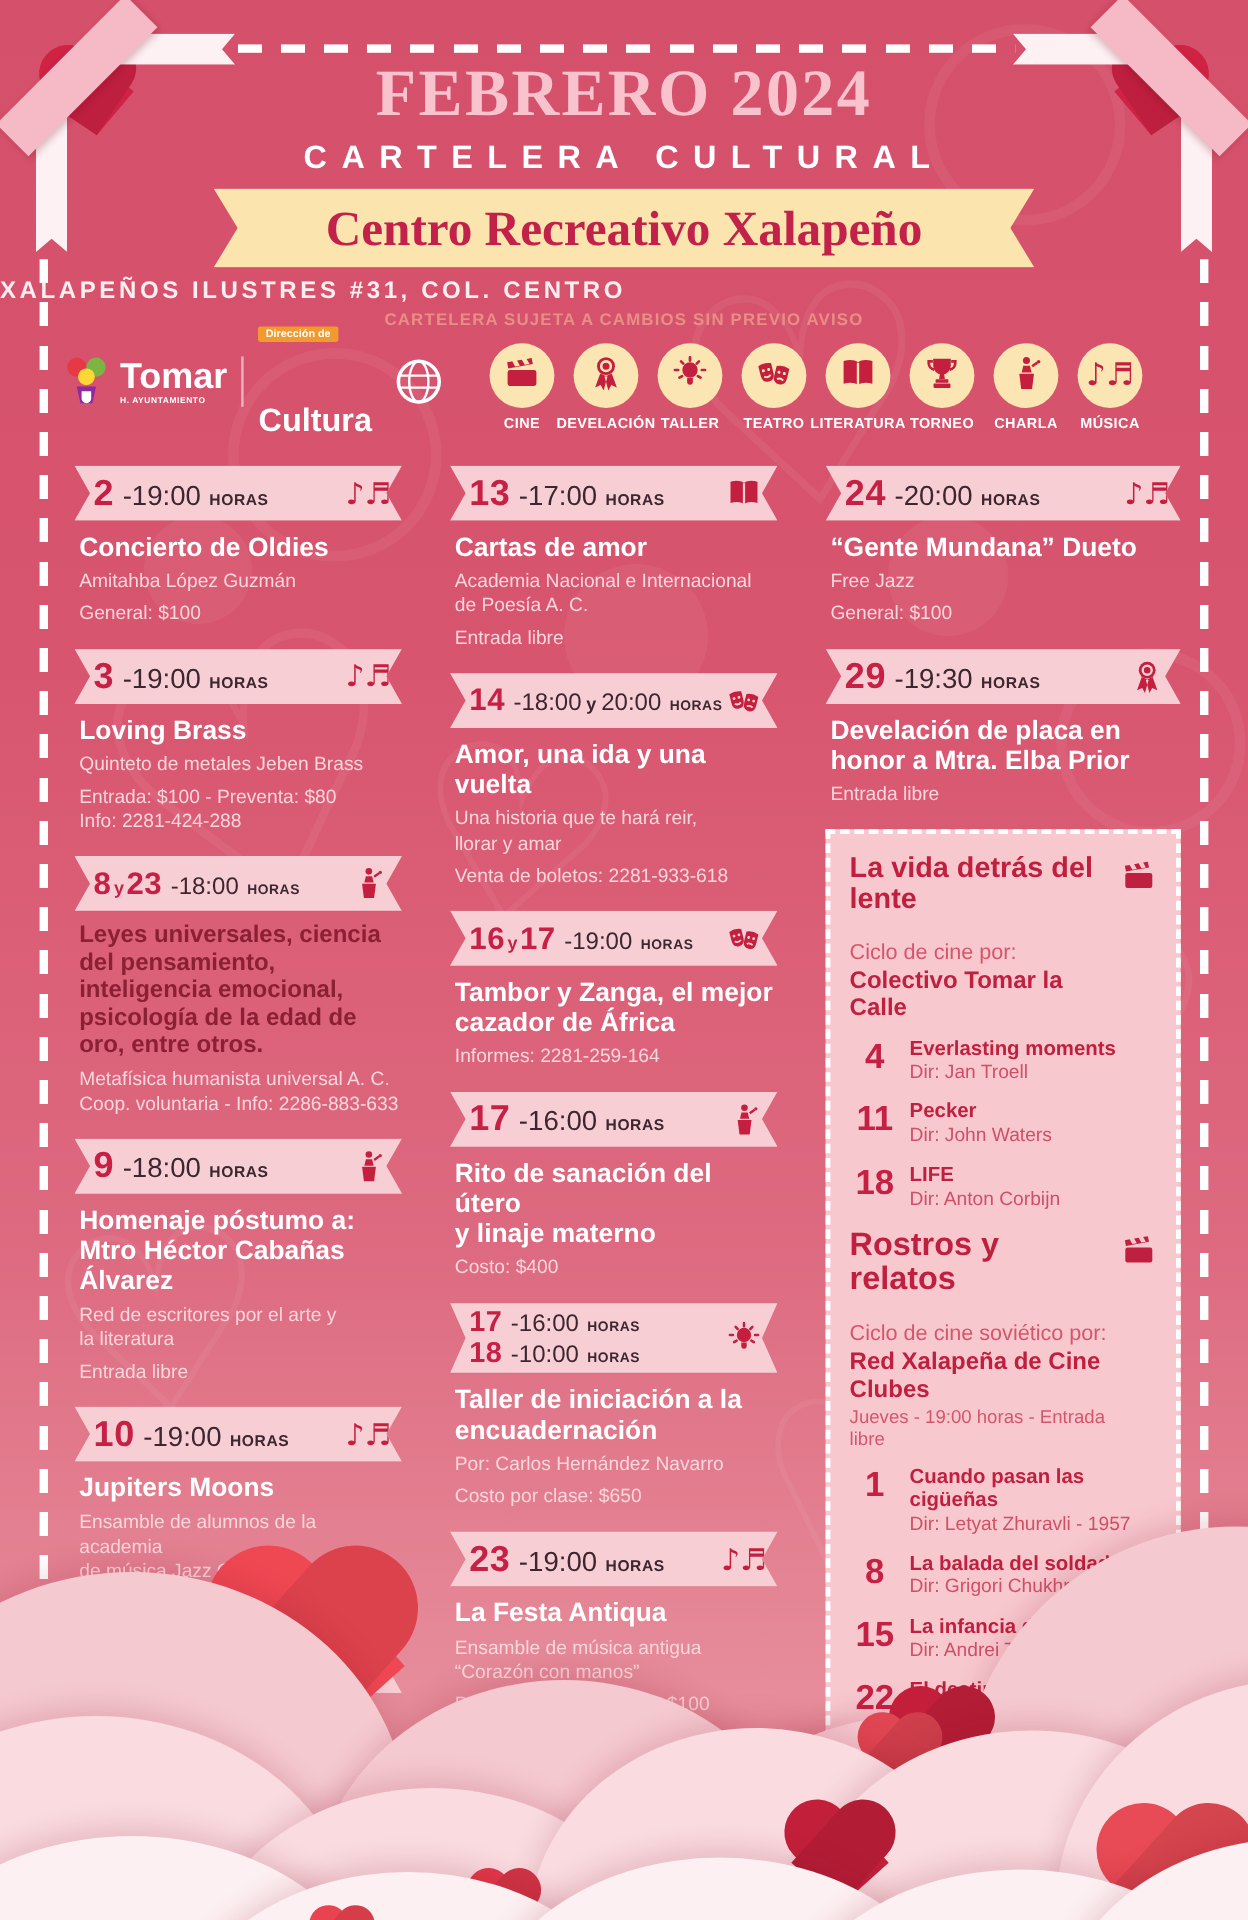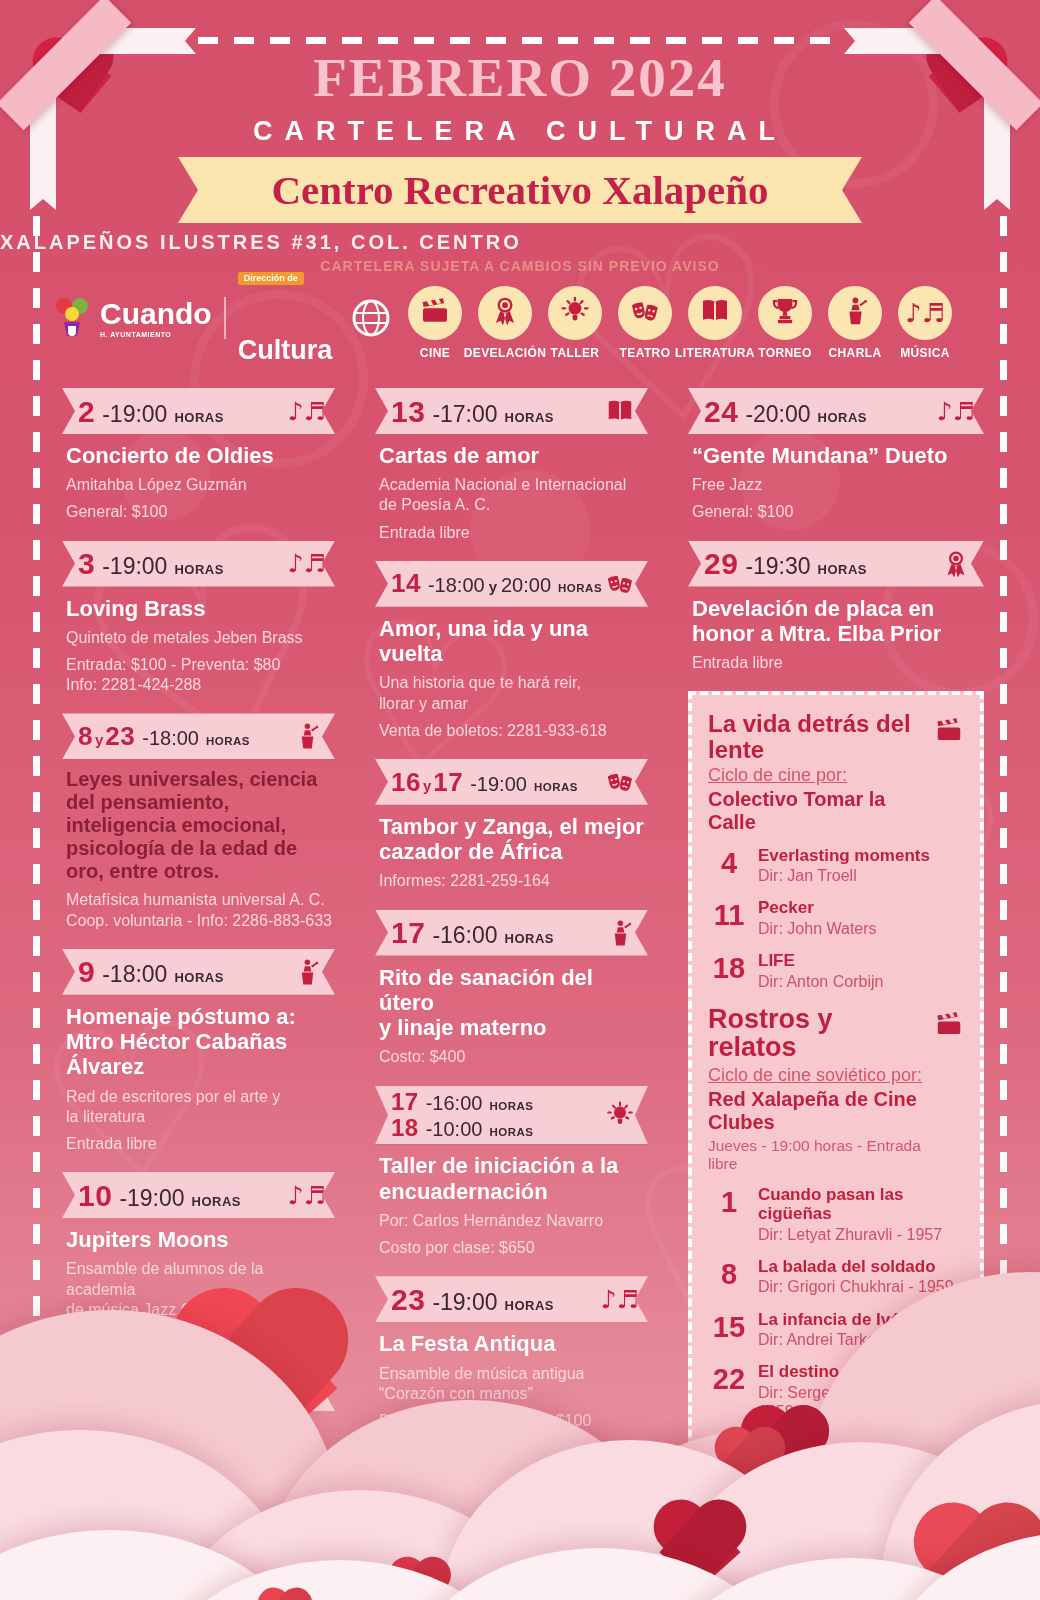--- a/index.html
+++ b/index.html
@@ -88,21 +88,21 @@
   .ev-title.dark{color:#8a2034;font-size:20px;}
   .ev-line{margin:7px 0 0 4px;color:#f9d6db;font-size:16px;font-weight:400;line-height:1.26;white-space:pre-line;}
 
   
   .cinebox{margin-top:6px;background:#f8c8cf;border:4px dashed #ffffff;padding:16px 16px 6px;}
   .cb-head{position:relative;padding-right:40px;}
   .cb-title{color:#c0203f;font-size:24px;font-weight:800;line-height:1.05;}
   .cb-title.big{font-size:27px;}
   .cb-clap{position:absolute;right:0;top:4px;color:#c0203f;}
   .cb-clap svg{width:30px;height:30px;}
-  .cb-pre{color:#d4566c;font-size:18px;margin-top:3px;text-decoration:underline;}
+  .cb-pre{color:#d4566c;font-size:18px;margin-top:21px;}
   .cb-org{color:#c0203f;font-size:20px;font-weight:800;margin-top:2px;}
   .cb-sched{color:#d4566c;font-size:15.5px;margin-top:3px;}
   .films{margin-top:12px;}
   .film{display:flex;margin-bottom:13px;}
   .film .fday{width:42px;text-align:center;font-size:29px;font-weight:800;color:#c62045;line-height:1;padding-top:3px;flex:none;}
   .film .ftxt{margin-left:8px;}
   .film .ftitle{color:#c0203f;font-size:17px;font-weight:700;line-height:1.15;}
   .film .fdir{color:#cf5065;font-size:16px;line-height:1.2;margin-top:1px;}
   .cb-sec2{margin-top:14px;}
 
@@ -164,21 +164,21 @@
 
   <div class="logos" data-interactable="false">
     <svg class="emblem" data-interactable="false" viewBox="0 0 40 48">
       <circle cx="12" cy="12" r="8" fill="#e53945"></circle>
       <circle cx="28" cy="12" r="8" fill="#7cb342"></circle>
       <circle cx="20" cy="20" r="7" fill="#fdd835"></circle>
       <path d="M12 28h16l-3 14h-10z" fill="#8e2aa0"></path>
       <path d="M16 32h8v6a4 4 0 0 1-8 0z" fill="#fff"></path>
     </svg>
     <div class="xalapa-txt" data-interactable="false">
-      <span class="big" data-interactable="false">Cuando</span>
+      <span class="big" data-interactable="false">Tomar</span>
       <span class="small" data-interactable="false">H. AYUNTAMIENTO</span>
     </div>
     <div class="logo-div" data-interactable="false"></div>
     <div class="cultura" data-interactable="false">
       <span class="pre" data-interactable="false">Dirección de</span>
       <span class="name" data-interactable="false">Cultura</span>
     </div>
     <svg class="globe" data-interactable="false" width="46" height="46" viewBox="0 0 46 46">
       <circle cx="23" cy="23" r="17" fill="none" stroke="#fff" stroke-width="3"></circle>
       <ellipse cx="23" cy="23" rx="8" ry="17" fill="none" stroke="#fff" stroke-width="2"></ellipse>

